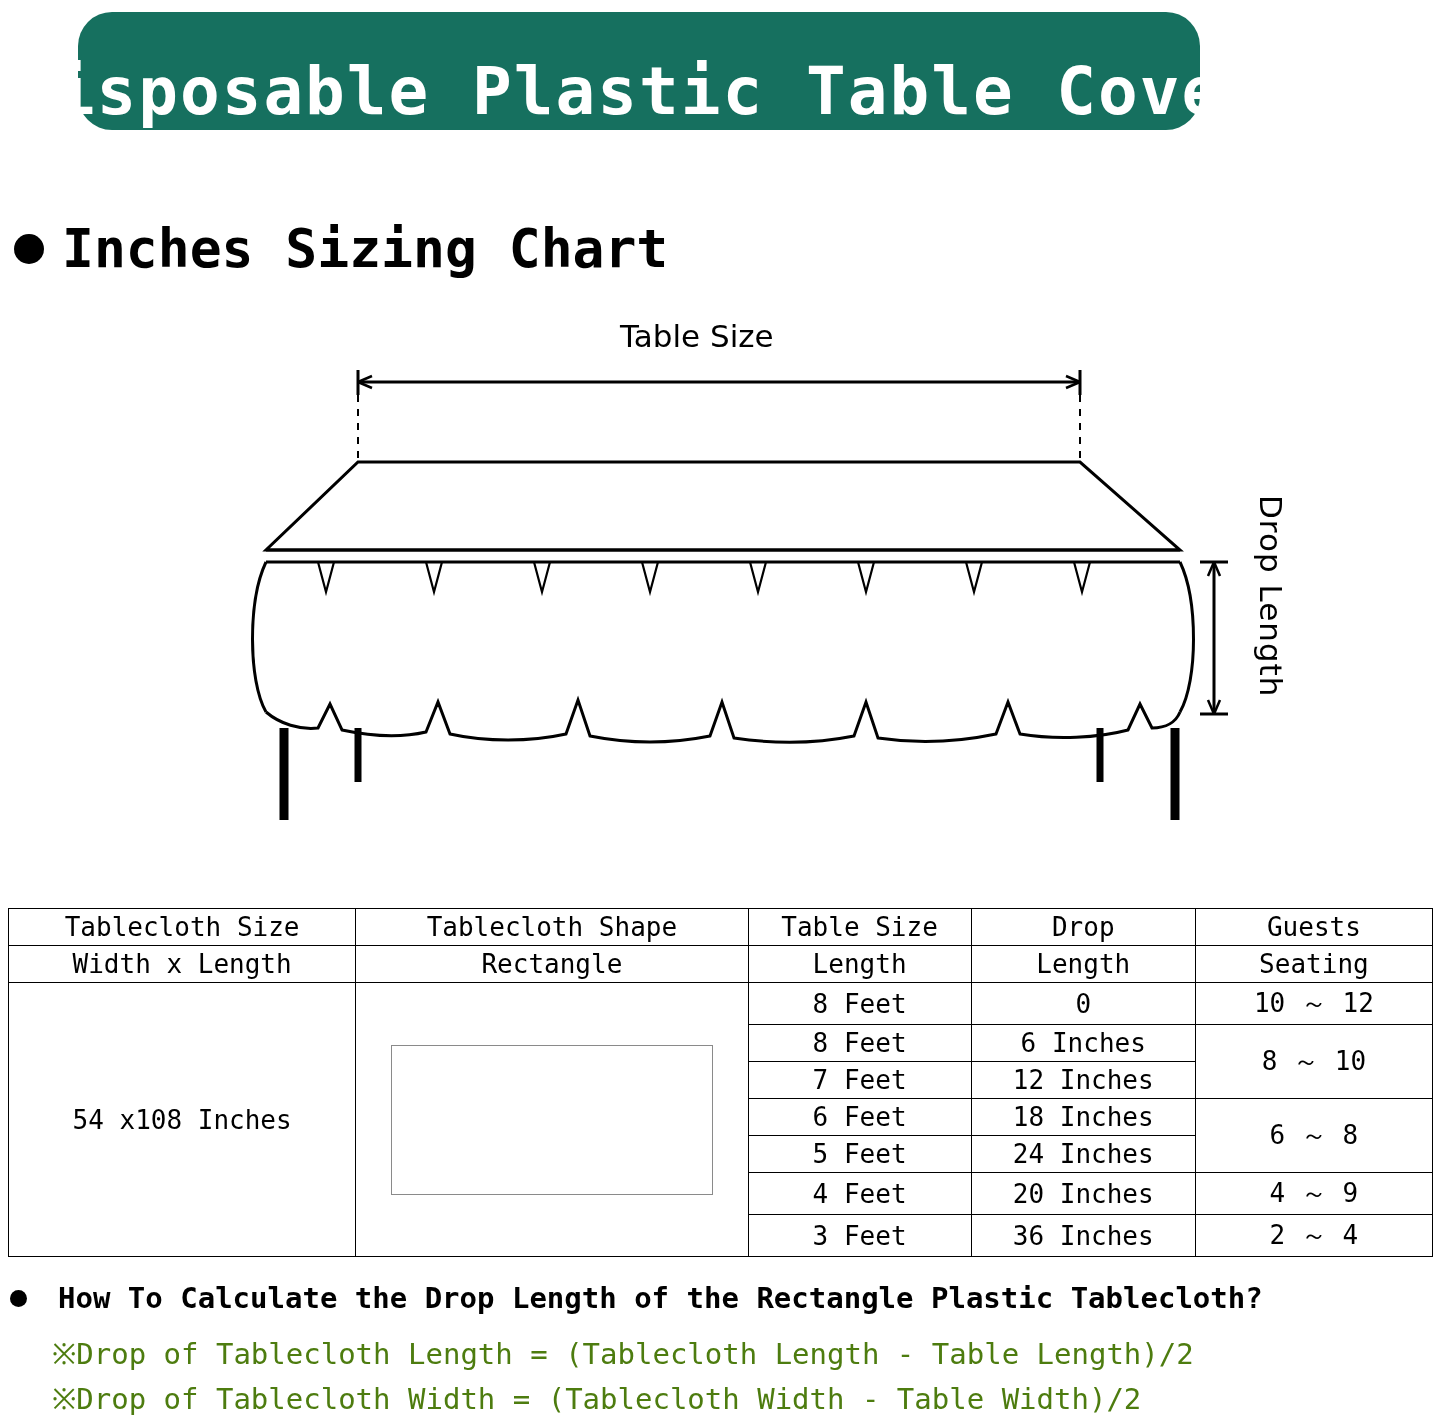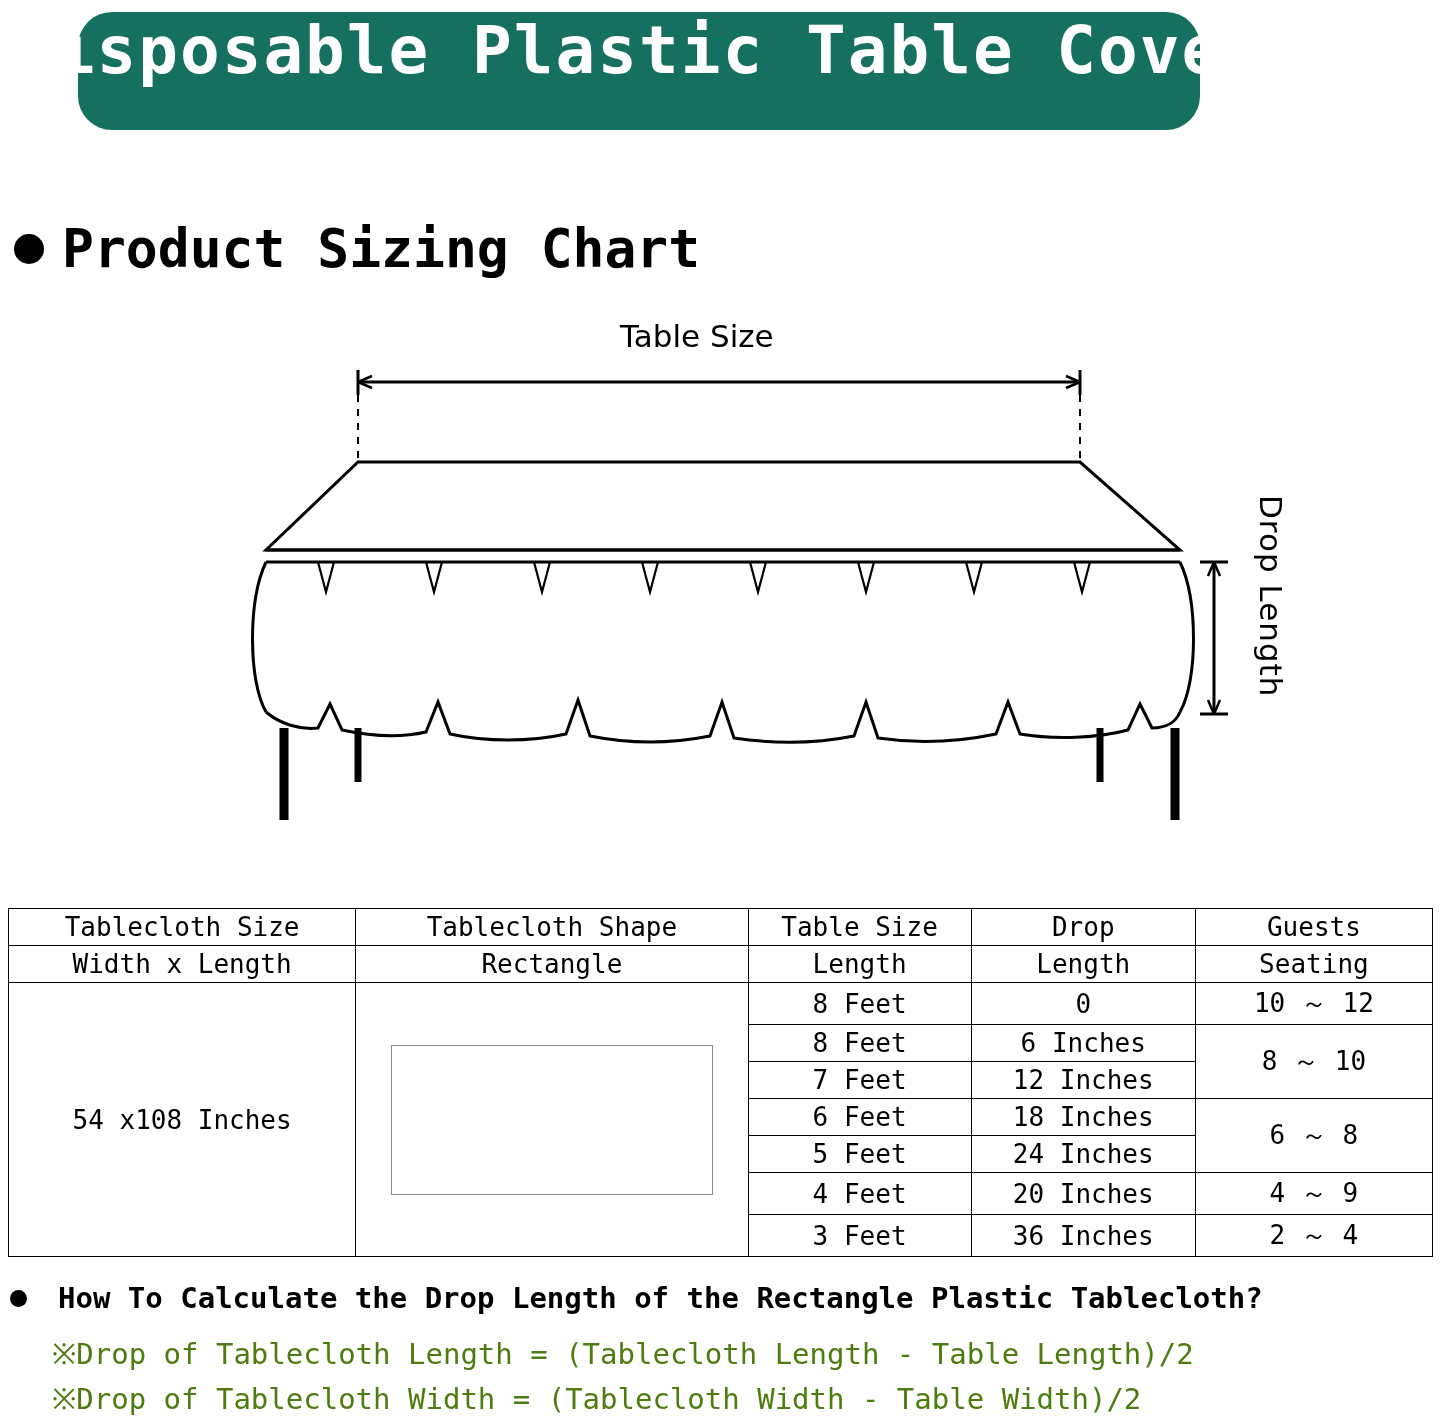--- a/index.html
+++ b/index.html
@@ -24,21 +24,21 @@
   
   .banner {
     position: absolute;
     left: 78px;
     top: 12px;
     width: 1122px;
     height: 118px;
     background: #16705f;
     border-radius: 34px;
     display: flex;
-    align-items: flex-start;
+    align-items: flex-end;
     justify-content: center;
   }
   .banner-title {
     color: #ffffff;
     font-family: "DejaVu Sans Mono", monospace;
     font-weight: bold;
     font-size: 66px;
     letter-spacing: 2px;
     white-space: nowrap;
   }
@@ -160,21 +160,21 @@
 <body>
 
 <div class="page">
 
   <div class="banner">
     <div class="banner-title">Disposable Plastic Table Cover</div>
   </div>
 
   <div class="bullet-head" id="sizing-chart-head">
     <span class="bullet b-lg"></span>
-    <span class="txt">Product Sizing Chart</span>
+    <span class="txt">Inches Sizing Chart</span>
   </div>
 
   <div class="illustration">
     <div class="illus-label" id="table-size-label">Table Size</div>
     <div class="illus-label" id="drop-length-label">Drop Length</div>
 
     <svg width="1150" height="530" viewBox="0 0 1150 530">
       <g fill="none" stroke="#000" stroke-width="3">
 
         <path d="M158 70 L158 95 M158 82 L880 82 M880 70 L880 95"></path>

